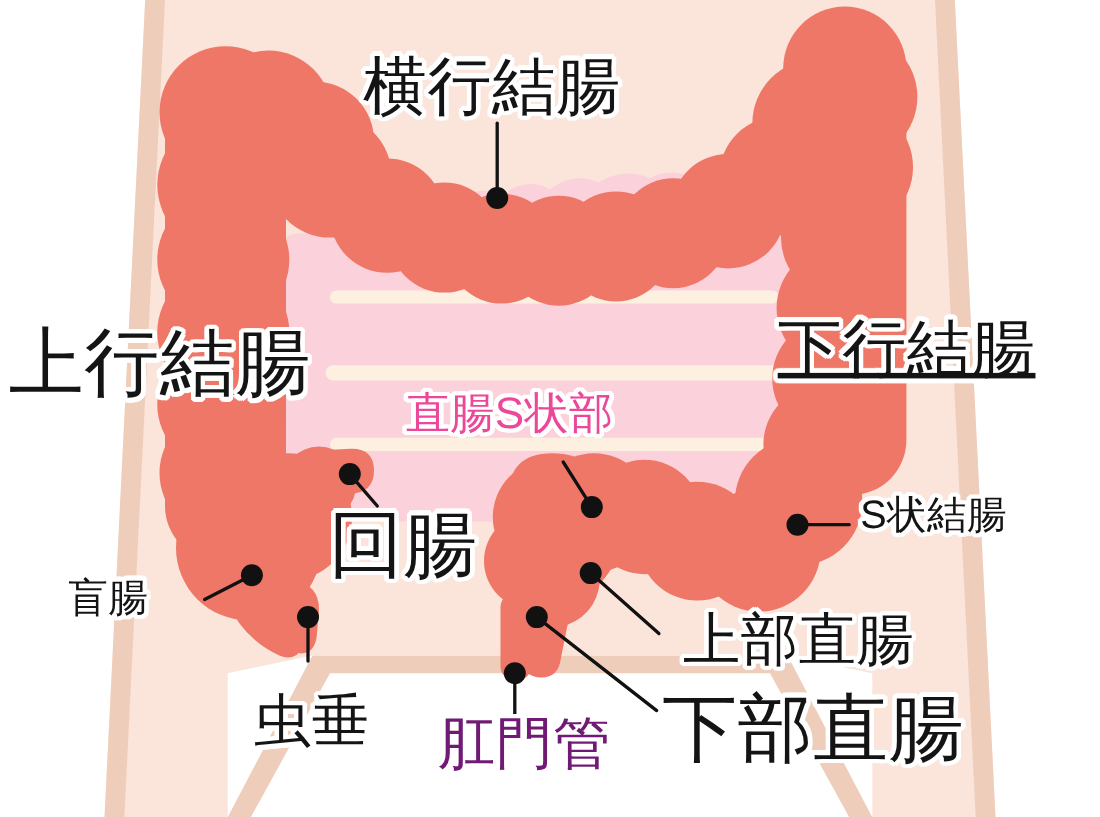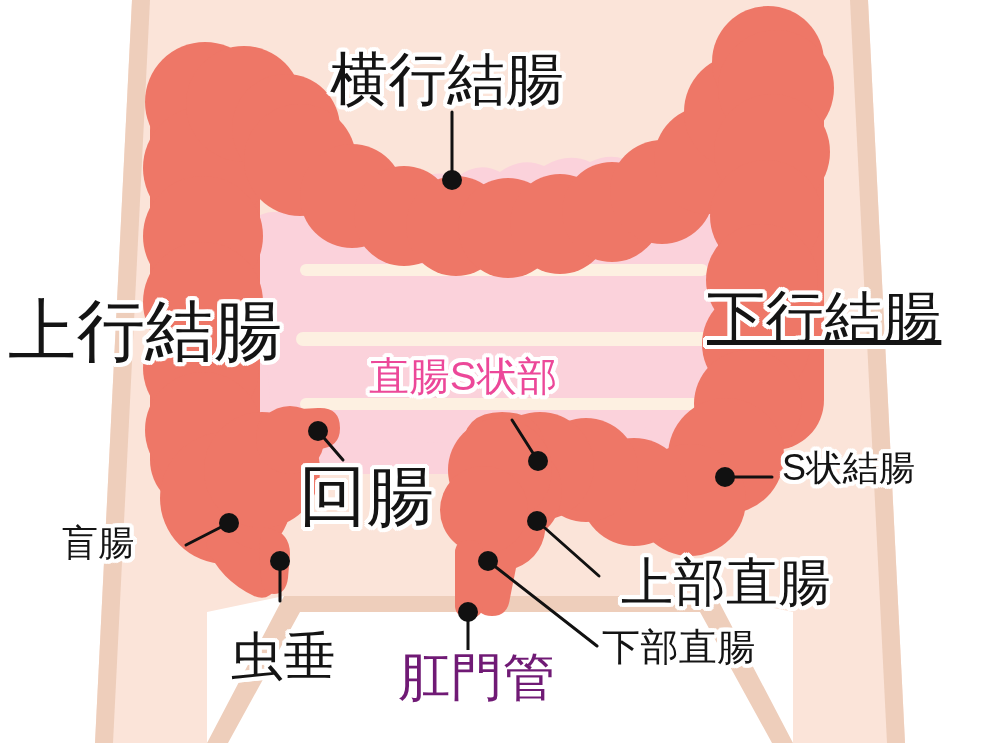--- a/index.html
+++ b/index.html
@@ -213,17 +213,17 @@
   <div id="label-layer">
       <div class="anno-label" style="left: 330px; top: 50px; font-size: 58px; color: rgb(20, 20, 20);">横行結腸</div>
       <div class="anno-label" style="left: 8px; top: 296px; font-size: 68px; color: rgb(20, 20, 20);">上行結腸</div>
       <div class="anno-label" style="left: 707px; top: 288px; font-size: 58px; color: rgb(20, 20, 20); text-decoration: underline;">下行結腸</div>
       <div class="anno-label" style="left: 369px; top: 356px; font-size: 40px; color: #ec4899;">直腸S状部</div>
       <div class="anno-label" style="left: 299px; top: 462px; font-size: 67px; color: rgb(20, 20, 20);">回腸</div>
       <div class="anno-label" style="left: 782px; top: 450px; font-size: 36px; color: rgb(20, 20, 20);">S状結腸</div>
       <div class="anno-label" style="left: 62px; top: 525px; font-size: 36px; color: rgb(20, 20, 20);">盲腸</div>
       <div class="anno-label" style="left: 231px; top: 630px; font-size: 52px; color: rgb(20, 20, 20);">虫垂</div>
       <div class="anno-label" style="left: 602px; top: 556px; font-size: 52px; color: rgb(20, 20, 20); margin-left: 19px;">上部直腸</div>
-      <div class="anno-label" style="left: 602px; top: 628px; font-size: 38px; color: rgb(20, 20, 20);">下部直腸</div>
+      <div class="anno-label" style="left: 602px; top: 628px; font-size: 68px; color: rgb(20, 20, 20);">下部直腸</div>
       <div class="anno-label" style="left: 398px; top: 651px; font-size: 52px; color: #701a75;">肛門管</div>
     </div>
 
 </div>
 
 </body></html>

